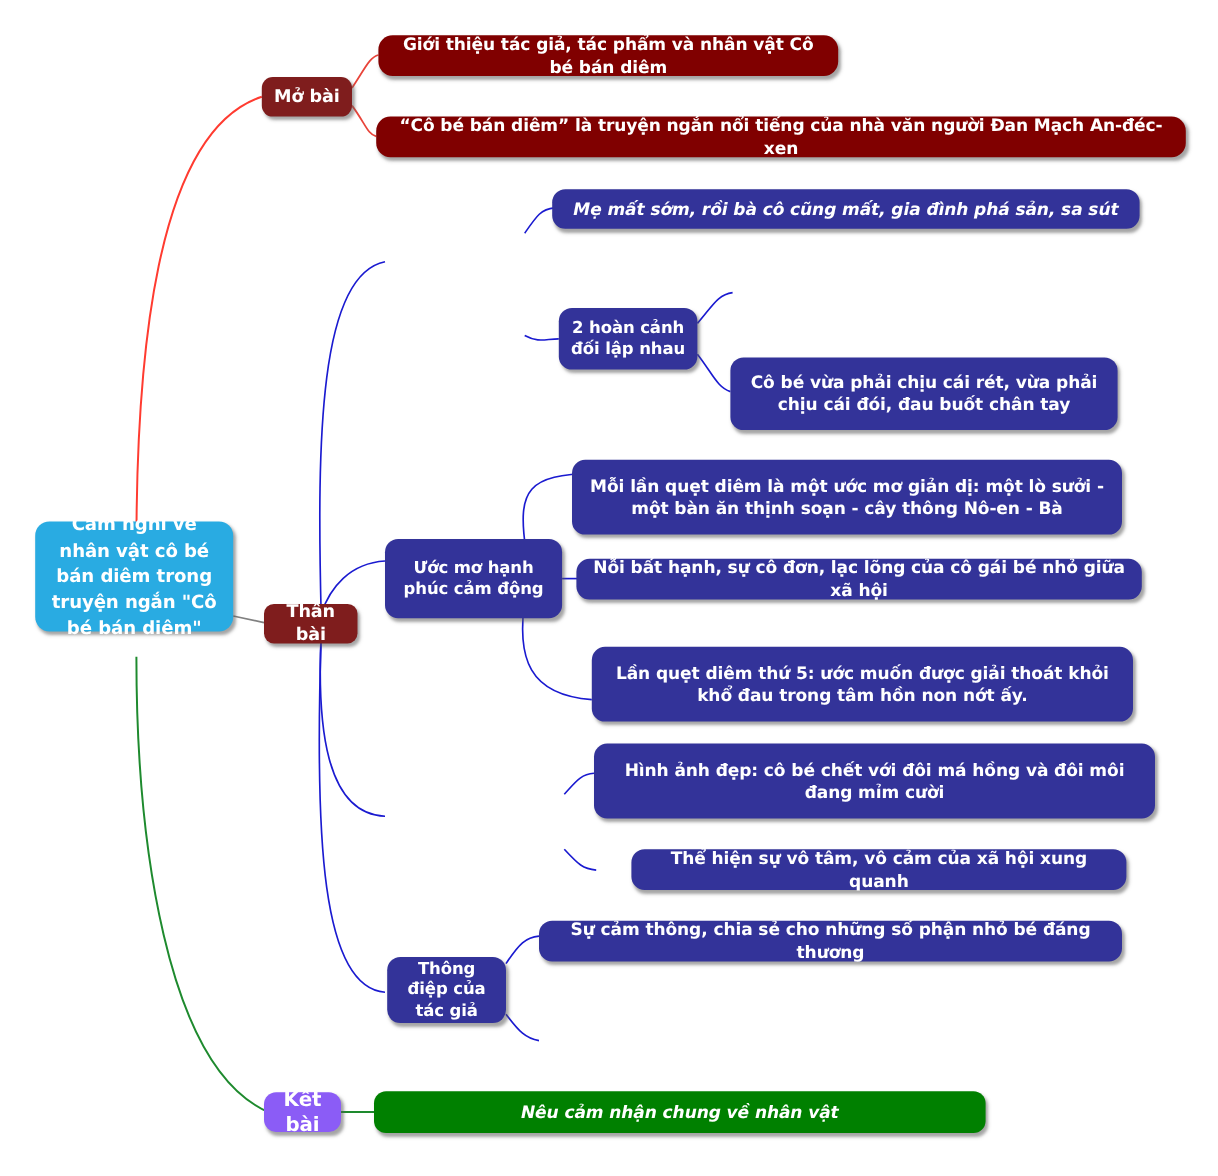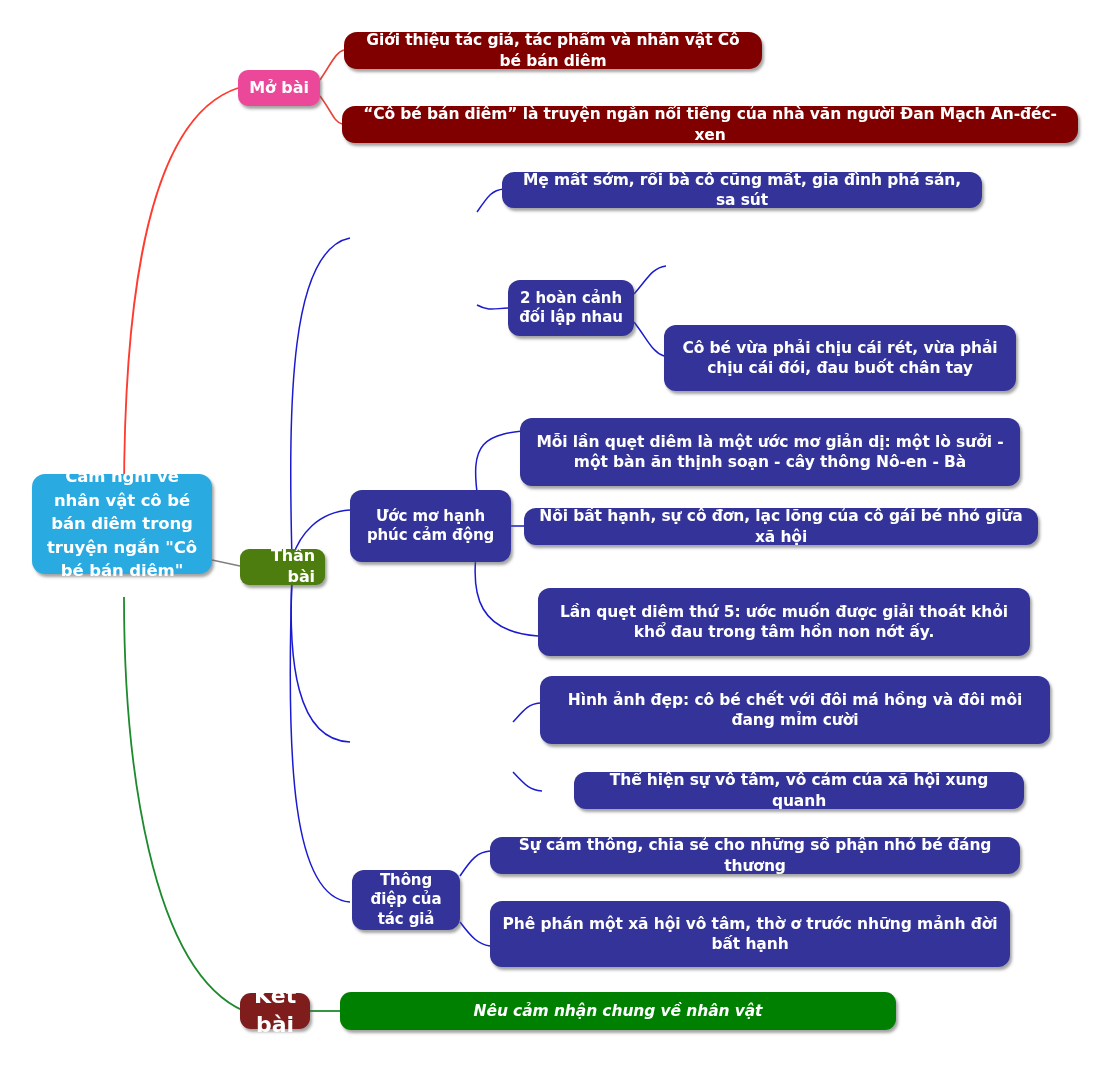--- a/index.html
+++ b/index.html
@@ -43,23 +43,23 @@
   .node span { display: block; width: 100%; }
 
   
   .n-root {
     background: #29ABE2;
     border-radius: 13px;
     font-size: 16.5px;
     line-height: 1.42;
   }
   
-  .n-open   { background: #ec4899; font-size: 16px; border-radius: 10px; }
-  .n-body   { background: #4d7c0f; font-size: 16px; border-radius: 9px; text-align: right; }
-  .n-close  { background: #7f1d1d; font-size: 22px; border-radius: 11px; }
+  .n-open   { background: #7f1d1d; font-size: 16px; border-radius: 10px; }
+  .n-body   { background: #7f1d1d; font-size: 16px; border-radius: 9px; }
+  .n-close  { background: #8b5cf6; font-size: 18px; border-radius: 11px; }
 
   
   .n-dred { background: #800000; font-size: 15.5px; border-radius: 13px; }
   
   .n-dgreen { background: #008000; font-size: 15.5px; border-radius: 11px; }
   
   .n-indigo { background: #333399; font-size: 15px; border-radius: 12px; }
   .n-indigo-lg { background: #333399; font-size: 15.5px; border-radius: 12px; }
 </style>
 </head>
@@ -115,21 +115,21 @@
 
   <div class="node n-dred" style="left:342px; top:106px; width:736px; height:37px;">
     <span>“Cô bé bán diêm” là truyện ngắn nổi tiếng của nhà văn người Đan Mạch An-đéc-xen</span>
   </div>
 
   <div class="node n-body" style="left:240px; top:549px; width:85px; height:36px;">
     <span>Thân bài</span>
   </div>
 
 
-  <div class="node n-indigo-lg" style="left:502px; top:172px; width:480px; height:36px;">
+  <div class="node n-indigo-lg" style="left:502px; top:172px; width:534px; height:36px;font-style:italic;">
     <span>Mẹ mất sớm, rồi bà cô cũng mất, gia đình phá sản, sa sút</span>
   </div>
 
   <div class="node n-indigo" style="left:508px; top:280px; width:126px; height:56px;">
     <span>2 hoàn cảnh đối lập nhau</span>
   </div>
 
 
   <div class="node n-indigo-lg" style="left:664px; top:325px; width:352px; height:66px;">
     <span>Cô bé vừa phải chịu cái rét, vừa phải chịu cái đói, đau buốt chân tay</span>
@@ -161,23 +161,20 @@
   </div>
 
   <div class="node n-indigo" style="left:352px; top:870px; width:108px; height:60px;">
     <span>Thông điệp của tác giả</span>
   </div>
 
   <div class="node n-indigo-lg" style="left:490px; top:837px; width:530px; height:37px;">
     <span>Sự cảm thông, chia sẻ cho những số phận nhỏ bé đáng thương</span>
   </div>
 
-  <div class="node n-indigo-lg" style="left:490px; top:901px; width:520px; height:66px;">
-    <span>Phê phán một xã hội vô tâm, thờ ơ trước những mảnh đời bất hạnh</span>
-  </div>
 
   <div class="node n-close" style="left:240px; top:993px; width:70px; height:36px;">
     <span>Kết bài</span>
   </div>
 
   <div class="node n-dgreen" style="left:340px; top:992px; width:556px; height:38px;font-style:italic;">
     <span>Nêu cảm nhận chung về nhân vật</span>
   </div>
 
 </div>

